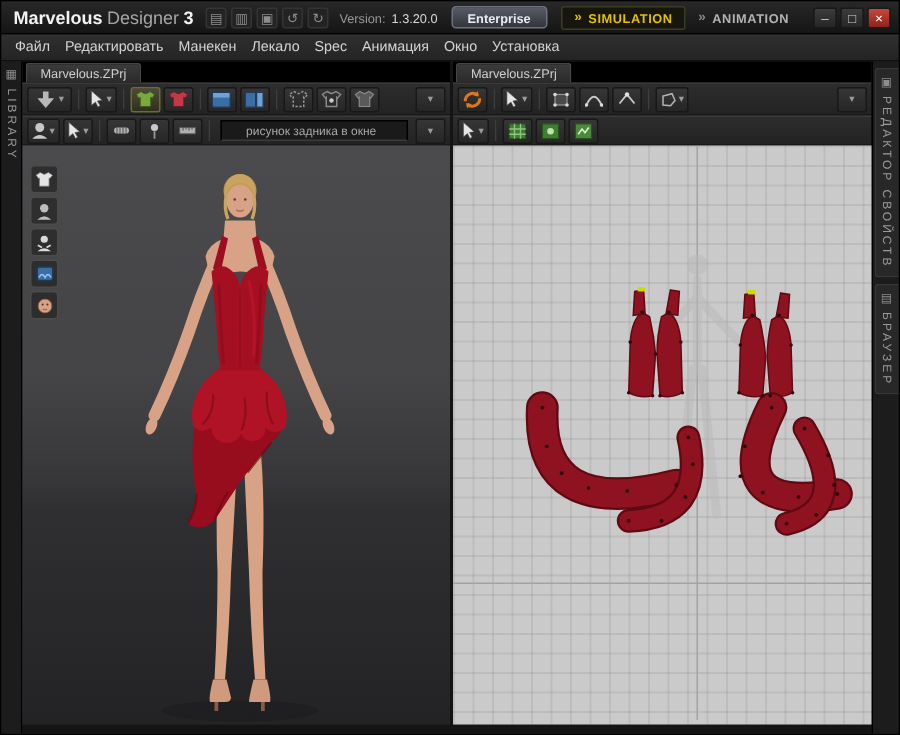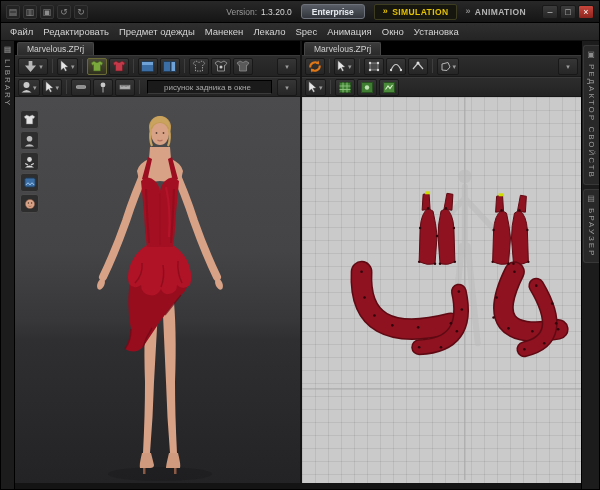--- a/index.html
+++ b/index.html
@@ -64,20 +64,25 @@
     background-image:linear-gradient(rgba(0,0,0,.07) 1px,transparent 1px),linear-gradient(90deg,rgba(0,0,0,.07) 1px,transparent 1px);
     background-size:13px 13px;overflow:hidden;}
   svg.fill{position:absolute;inset:0;display:block;}
 </style>
 </head>
 <body>
 
 <div class="app">
 
   <div class="titlebar">
+    <div class="logo">
+      <span class="brand">Marvelous</span>
+      <span class="product">Designer</span>
+      <span class="major">3</span>
+    </div>
     <div class="tb-tools">
       <span class="tb-tool">▤</span>
       <span class="tb-tool">▥</span>
       <span class="tb-tool">▣</span>
       <span class="tb-tool">↺</span>
       <span class="tb-tool">↻</span>
     </div>
     <div class="version">
       <span>Version:</span>
       <b>1.3.20.0</b>
@@ -94,21 +99,20 @@
     <div class="win-controls">
       <span class="wc">–</span>
       <span class="wc">□</span>
       <span class="wc wc-close">×</span>
     </div>
   </div>
 
   <div class="menubar">
     <span class="menu-item">Файл</span>
     <span class="menu-item">Редактировать</span>
-    <span class="menu-item">Предмет одежды</span>
     <span class="menu-item">Манекен</span>
     <span class="menu-item">Лекало</span>
     <span class="menu-item">Spec</span>
     <span class="menu-item">Анимация</span>
     <span class="menu-item">Окно</span>
     <span class="menu-item">Установка</span>
   </div>
 
   <div class="main">
 

